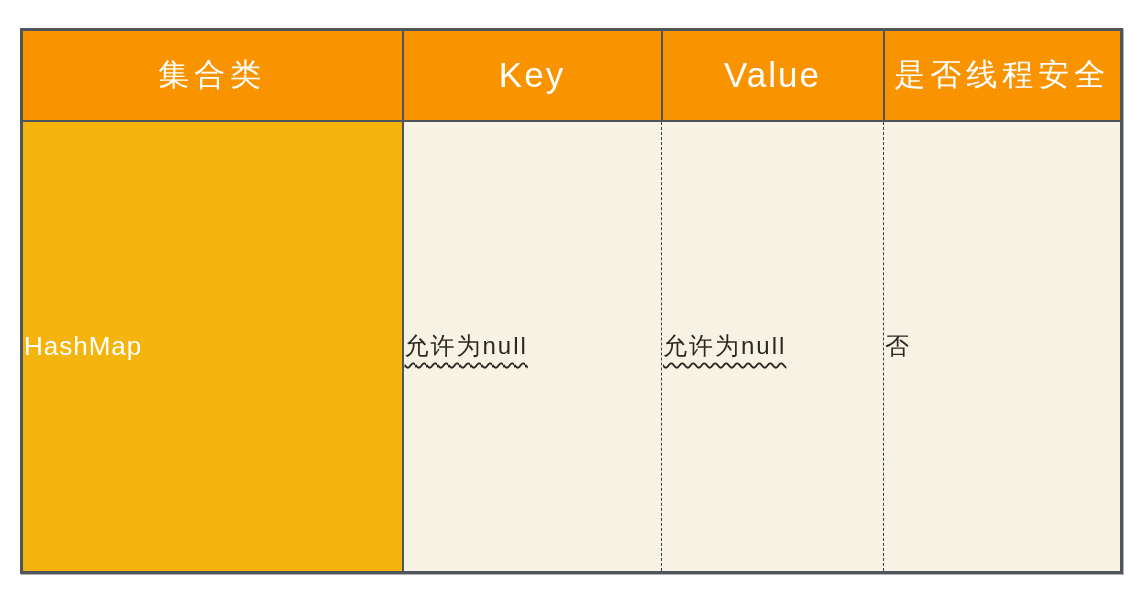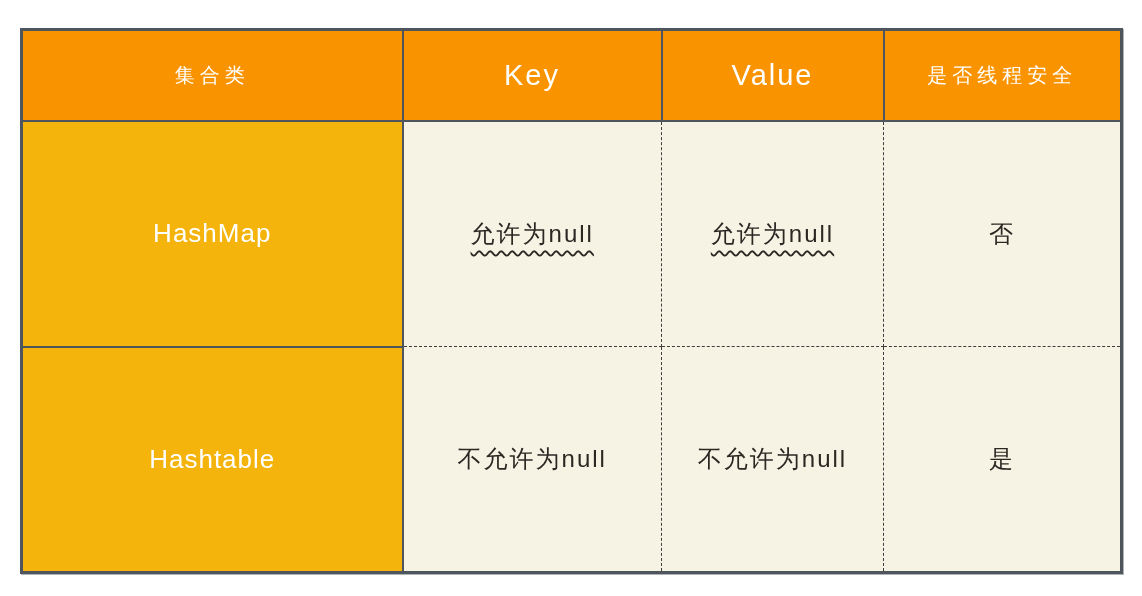--- a/index.html
+++ b/index.html
@@ -31,29 +31,28 @@
   col.c1{width:381px;}
   col.c2{width:259px;}
   col.c3{width:222px;}
   col.c4{width:238px;}
   thead tr{height:91px;}
   tbody tr{height:91px;}
   th{
     background:var(--header-bg);
     color:var(--header-text);
     border:2px solid var(--border);
-    font-size:20px;
+    font-size:31px;
     font-weight:normal;
     letter-spacing:5px;
     text-align:center;
     vertical-align:middle;
   }
-  th.latin{letter-spacing:2px;font-size:29px;}
+  th.latin{letter-spacing:2px;font-size:35px;}
   td{
-    text-align:center;
     vertical-align:middle;
   }
   td.rowname{
     background:var(--name-bg);
     color:var(--header-text);
     border:2px solid var(--border);
     font-size:26px;
     letter-spacing:1px;
   }
   td.data{
@@ -93,23 +92,17 @@
     </thead>
     <tbody>
   <tr>
     <td class="rowname"><span>HashMap</span></td>
     <td class="data"><span class="wavy">允许为null</span></td>
     <td class="data"><span class="wavy">允许为null</span></td>
     <td class="data"><span>否</span></td>
   </tr>
 
 
-  <tr>
-    <td class="rowname"><span>Hashtable</span></td>
-    <td class="data"><span>不允许为null</span></td>
-    <td class="data"><span>不允许为null</span></td>
-    <td class="data"><span>是</span></td>
-  </tr>
 
 
 </tbody>
   </table>
 </div>
 
 </body></html>

